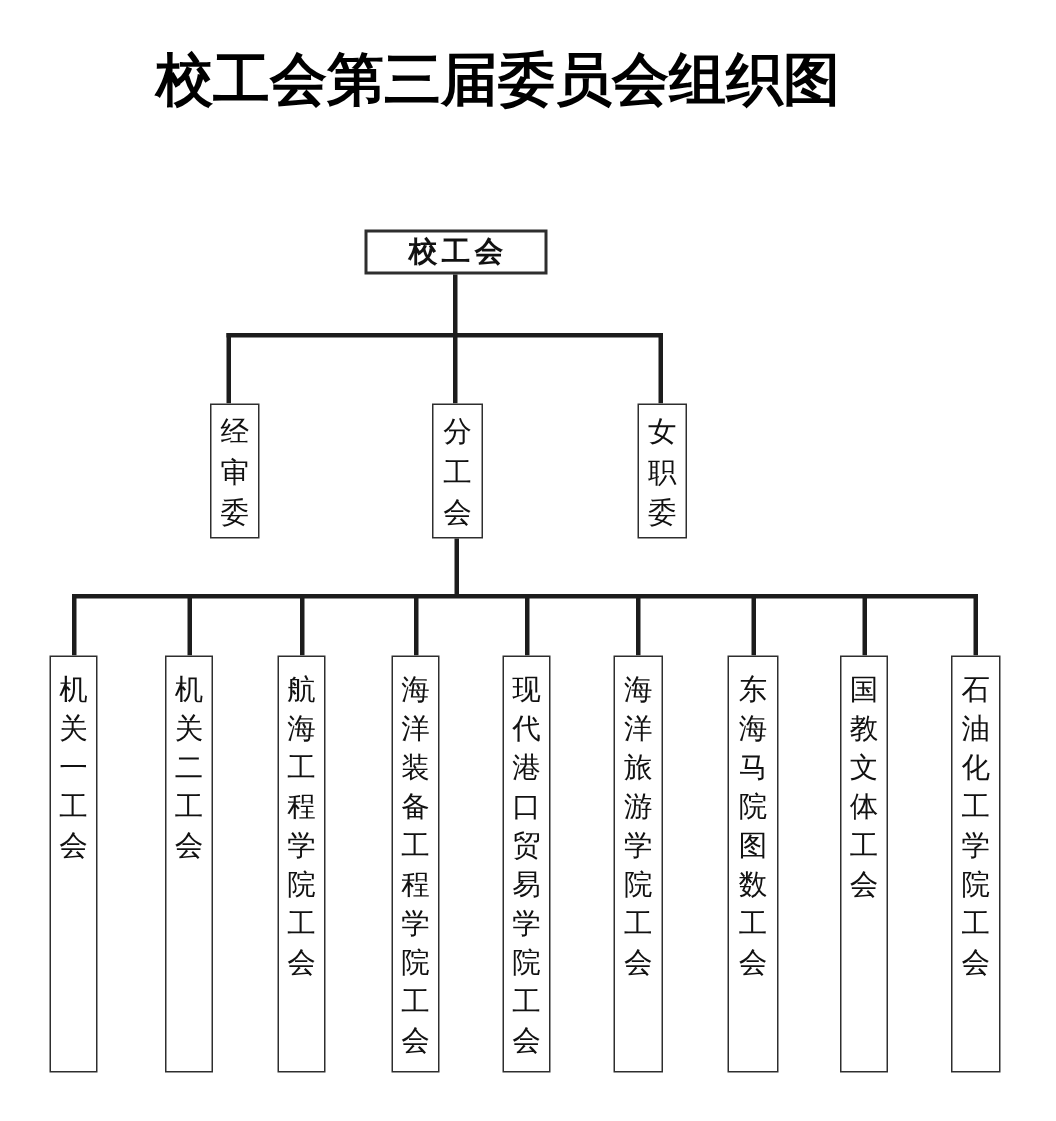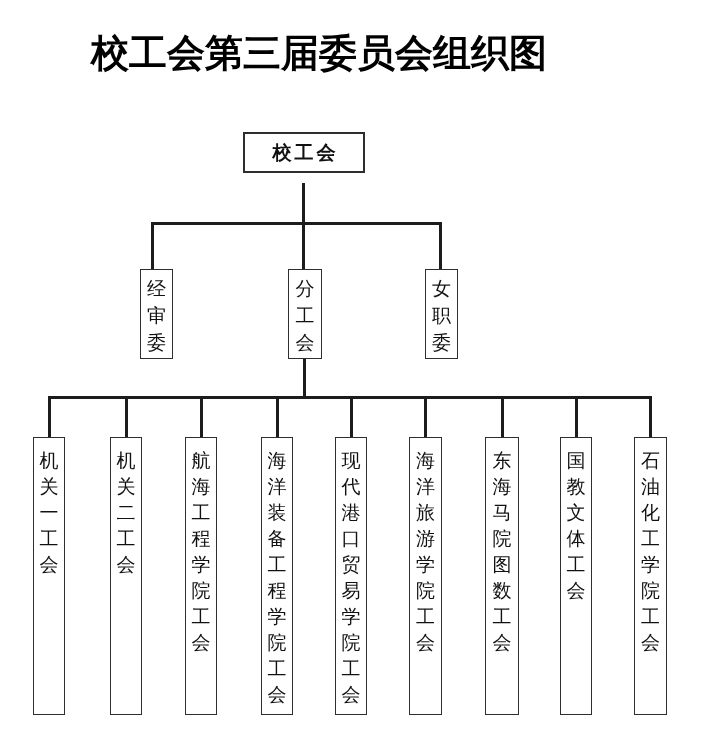--- a/index.html
+++ b/index.html
@@ -6,21 +6,21 @@
   .page {
     position: relative;
     width: 704px;
     height: 747px;
     background: #ffffff;
     overflow: hidden;
     font-family: "DejaVu Serif", "Liberation Serif", serif;
   }
   .title {
     position: absolute;
-    left: 91px;
+    left: 104px;
     top: 30px;
     margin: 0;
     font-size: 38px;
     line-height: 1.2;
     font-weight: bold;
     color: #000000;
     white-space: nowrap;
   }
   .node {
     position: absolute;
@@ -56,21 +56,21 @@
     background: #1c1c1c;
   }
 </style>
 </head>
 <body>
 
 <div class="page">
 
   <h1 class="title">校工会第三届委员会组织图</h1>
 
-  <div class="node root-node" style="left:243px; top:132px; width:122px; height:41px;text-align:right;">
+  <div class="node root-node" style="left:243px; top:153px; width:122px; height:30px;text-align:right;">
     <span class="root-label">校工会</span>
   </div>
 
   <div class="line" style="left:302px; top:183px; width:3px; height:40px;"></div>
   <div class="line" style="left:151px; top:222px; width:291px; height:3px;"></div>
   <div class="line" style="left:151px; top:222px; width:3px; height:47px;"></div>
   <div class="line" style="left:302px; top:222px; width:3px; height:47px;"></div>
   <div class="line" style="left:439px; top:222px; width:3px; height:47px;"></div>
 
   <div class="node vnode l2" style="left:140px; top:269px; width:33px; height:90px;">

